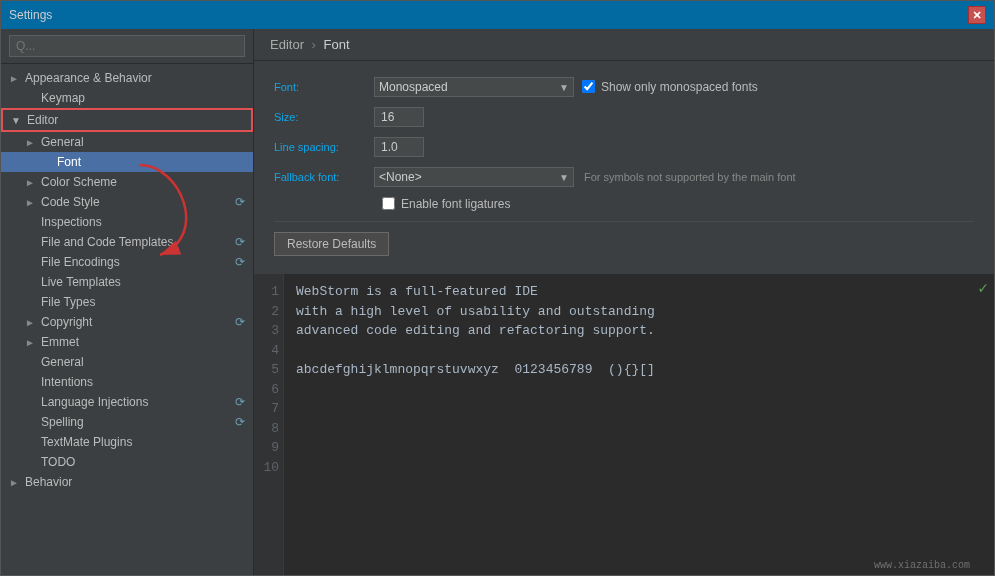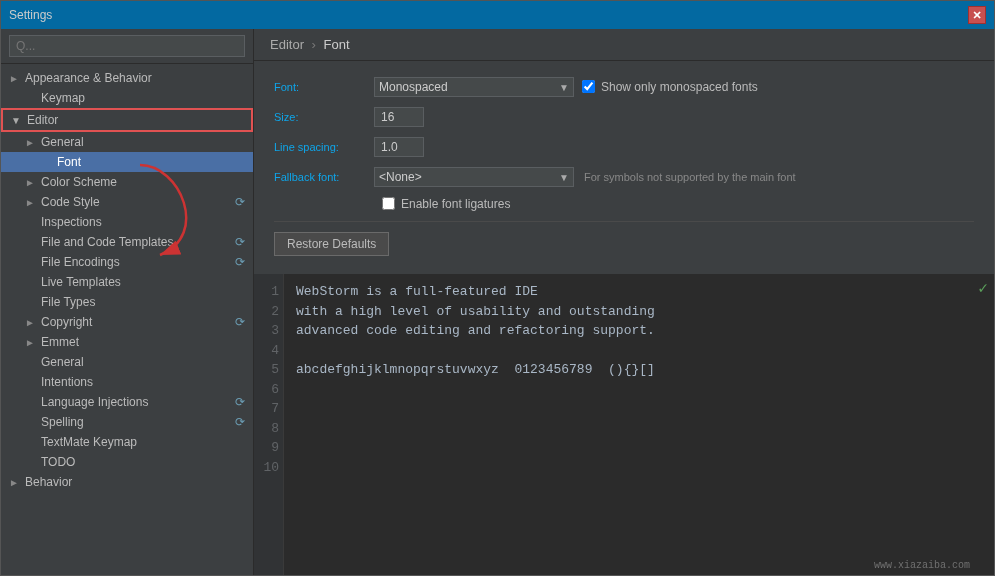--- a/index.html
+++ b/index.html
@@ -416,21 +416,21 @@
         </div>
 
         <div class="tree-item indent-1">
           <span class="tree-arrow"></span>
           <span class="tree-item-label">Spelling</span>
           <span class="icon-sync">⟳</span>
         </div>
 
         <div class="tree-item indent-1">
           <span class="tree-arrow"></span>
-          <span class="tree-item-label">TextMate Keymap</span>
+          <span class="tree-item-label">TextMate Plugins</span>
         </div>
 
         <div class="tree-item indent-1">
           <span class="tree-arrow"></span>
           <span class="tree-item-label">TODO</span>
         </div>
 
         <div class="tree-item">
           <span class="tree-arrow">►</span>
           <span class="tree-item-label">Behavior</span>

